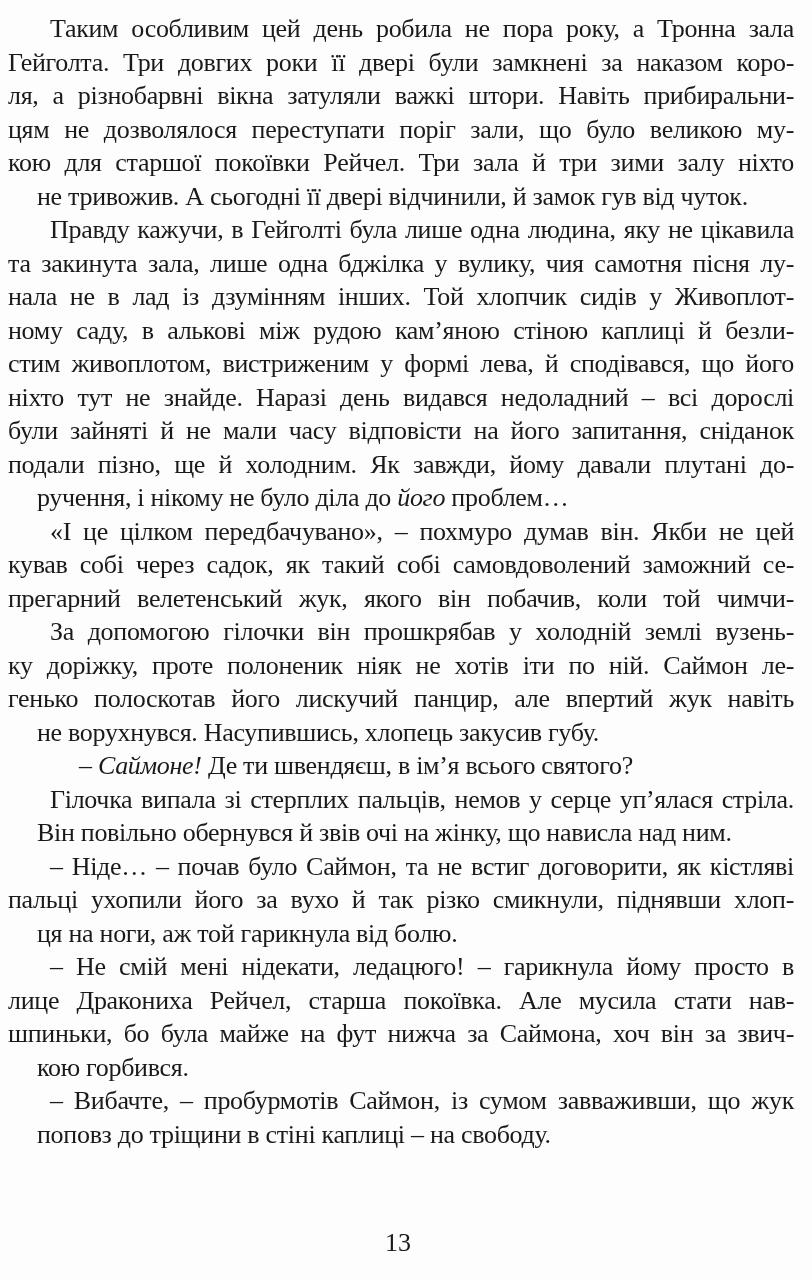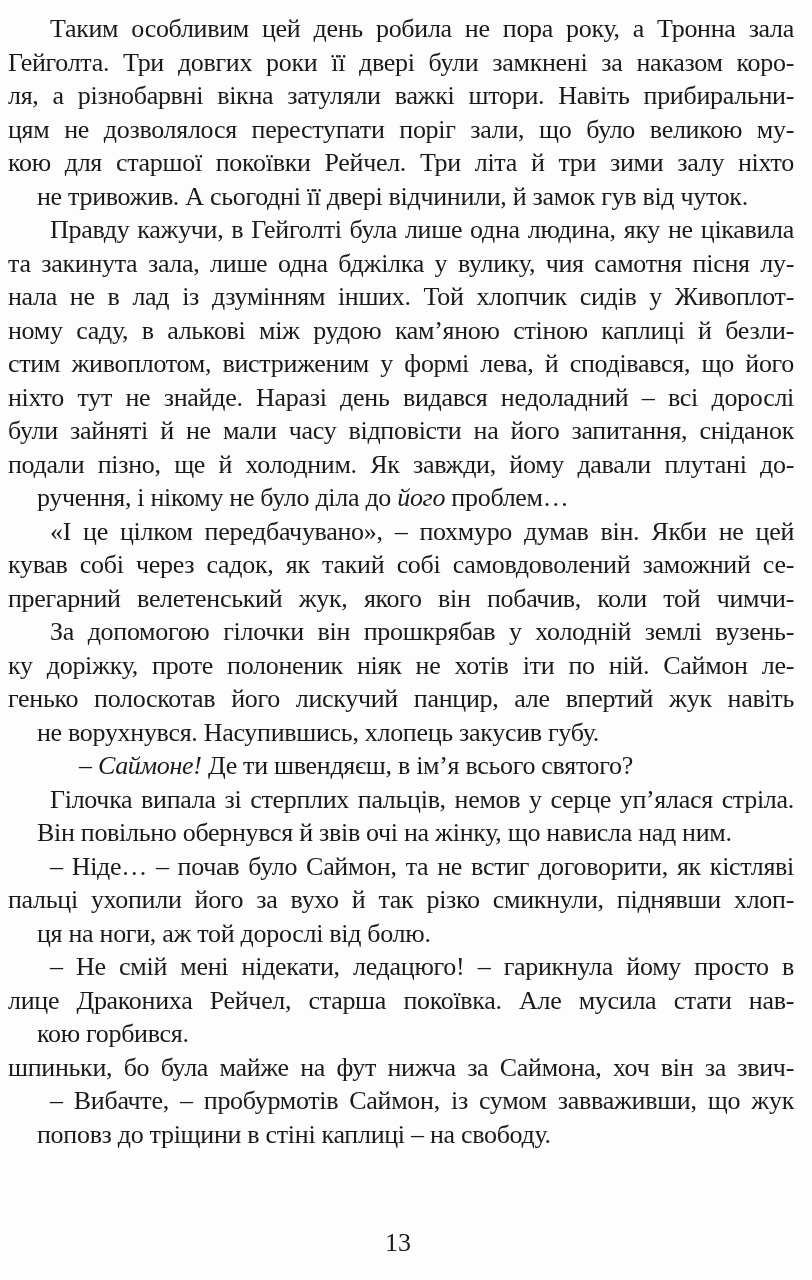--- a/index.html
+++ b/index.html
@@ -58,21 +58,21 @@
 </head>
 <body style="background: rgb(253, 253, 253); color: rgb(26, 26, 26);">
 
 <div class="page">
   <div class="text-block">
       <div class="paragraph">
         <div class="line first"><span>Таким особливим цей день робила не пора року, а Тронна зала</span></div>
         <div class="line"><span>Гейголта. Три довгих роки її двері були замкнені за наказом коро-</span></div>
         <div class="line"><span>ля, а різнобарвні вікна затуляли важкі штори. Навіть прибиральни-</span></div>
         <div class="line"><span>цям не дозволялося переступати поріг зали, що було великою му-</span></div>
-        <div class="line"><span>кою для старшої покоївки Рейчел. Три літа й три зими залу ніхто</span></div>
+        <div class="line"><span>кою для старшої покоївки Рейчел. Три зала й три зими залу ніхто</span></div>
         <div class="line last"><span>не тривожив. А сьогодні її двері відчинили, й замок гув від чуток.</span></div>
       </div>
       <div class="paragraph">
         <div class="line first"><span>Правду кажучи, в Гейголті була лише одна людина, яку не цікавила</span></div>
         <div class="line"><span>та закинута зала, лише одна бджілка у вулику, чия самотня пісня лу-</span></div>
         <div class="line"><span>нала не в лад із дзумінням інших. Той хлопчик сидів у Живоплот-</span></div>
         <div class="line"><span>ному саду, в алькові між рудою кам’яною стіною каплиці й безли-</span></div>
         <div class="line"><span>стим живоплотом, вистриженим у формі лева, й сподівався, що його</span></div>
         <div class="line"><span>ніхто тут не знайде. Наразі день видався недоладний – всі дорослі</span></div>
         <div class="line"><span>були зайняті й не мали часу відповісти на його запитання, сніданок</span></div>
@@ -93,27 +93,27 @@
       <div class="paragraph">
         <div class="line first last"><span>– </span><em>Саймоне!</em><span> Де ти швендяєш, в ім’я всього святого?</span></div>
       </div>
       <div class="paragraph">
         <div class="line first"><span>Гілочка випала зі стерплих пальців, немов у серце уп’ялася стріла.</span></div>
         <div class="line last"><span>Він повільно обернувся й звів очі на жінку, що нависла над ним.</span></div>
       </div>
       <div class="paragraph">
         <div class="line first"><span>– Ніде… – почав було Саймон, та не встиг договорити, як кістляві</span></div>
         <div class="line"><span>пальці ухопили його за вухо й так різко смикнули, піднявши хлоп-</span></div>
-        <div class="line last"><span>ця на ноги, аж той дорослі від болю.</span></div>
+        <div class="line last"><span>ця на ноги, аж той гарикнула від болю.</span></div>
       </div>
       <div class="paragraph">
         <div class="line first"><span>– Не смій мені нідекати, ледацюго! – гарикнула йому просто в</span></div>
         <div class="line"><span>лице Дракониха Рейчел, старша покоївка. Але мусила стати нав-</span></div>
+        <div class="line"><span>шпиньки, бо була майже на фут нижча за Саймона, хоч він за звич-</span></div>
         <div class="line last"><span>кою горбився.</span></div>
-        <div class="line"><span>шпиньки, бо була майже на фут нижча за Саймона, хоч він за звич-</span></div>
       </div>
       <div class="paragraph">
         <div class="line first"><span>– Вибачте, – пробурмотів Саймон, із сумом завваживши, що жук</span></div>
         <div class="line last"><span>поповз до тріщини в стіні каплиці – на свободу.</span></div>
       </div>
     </div>
   <div class="page-number">13</div>
 </div>
 
 </body></html>

